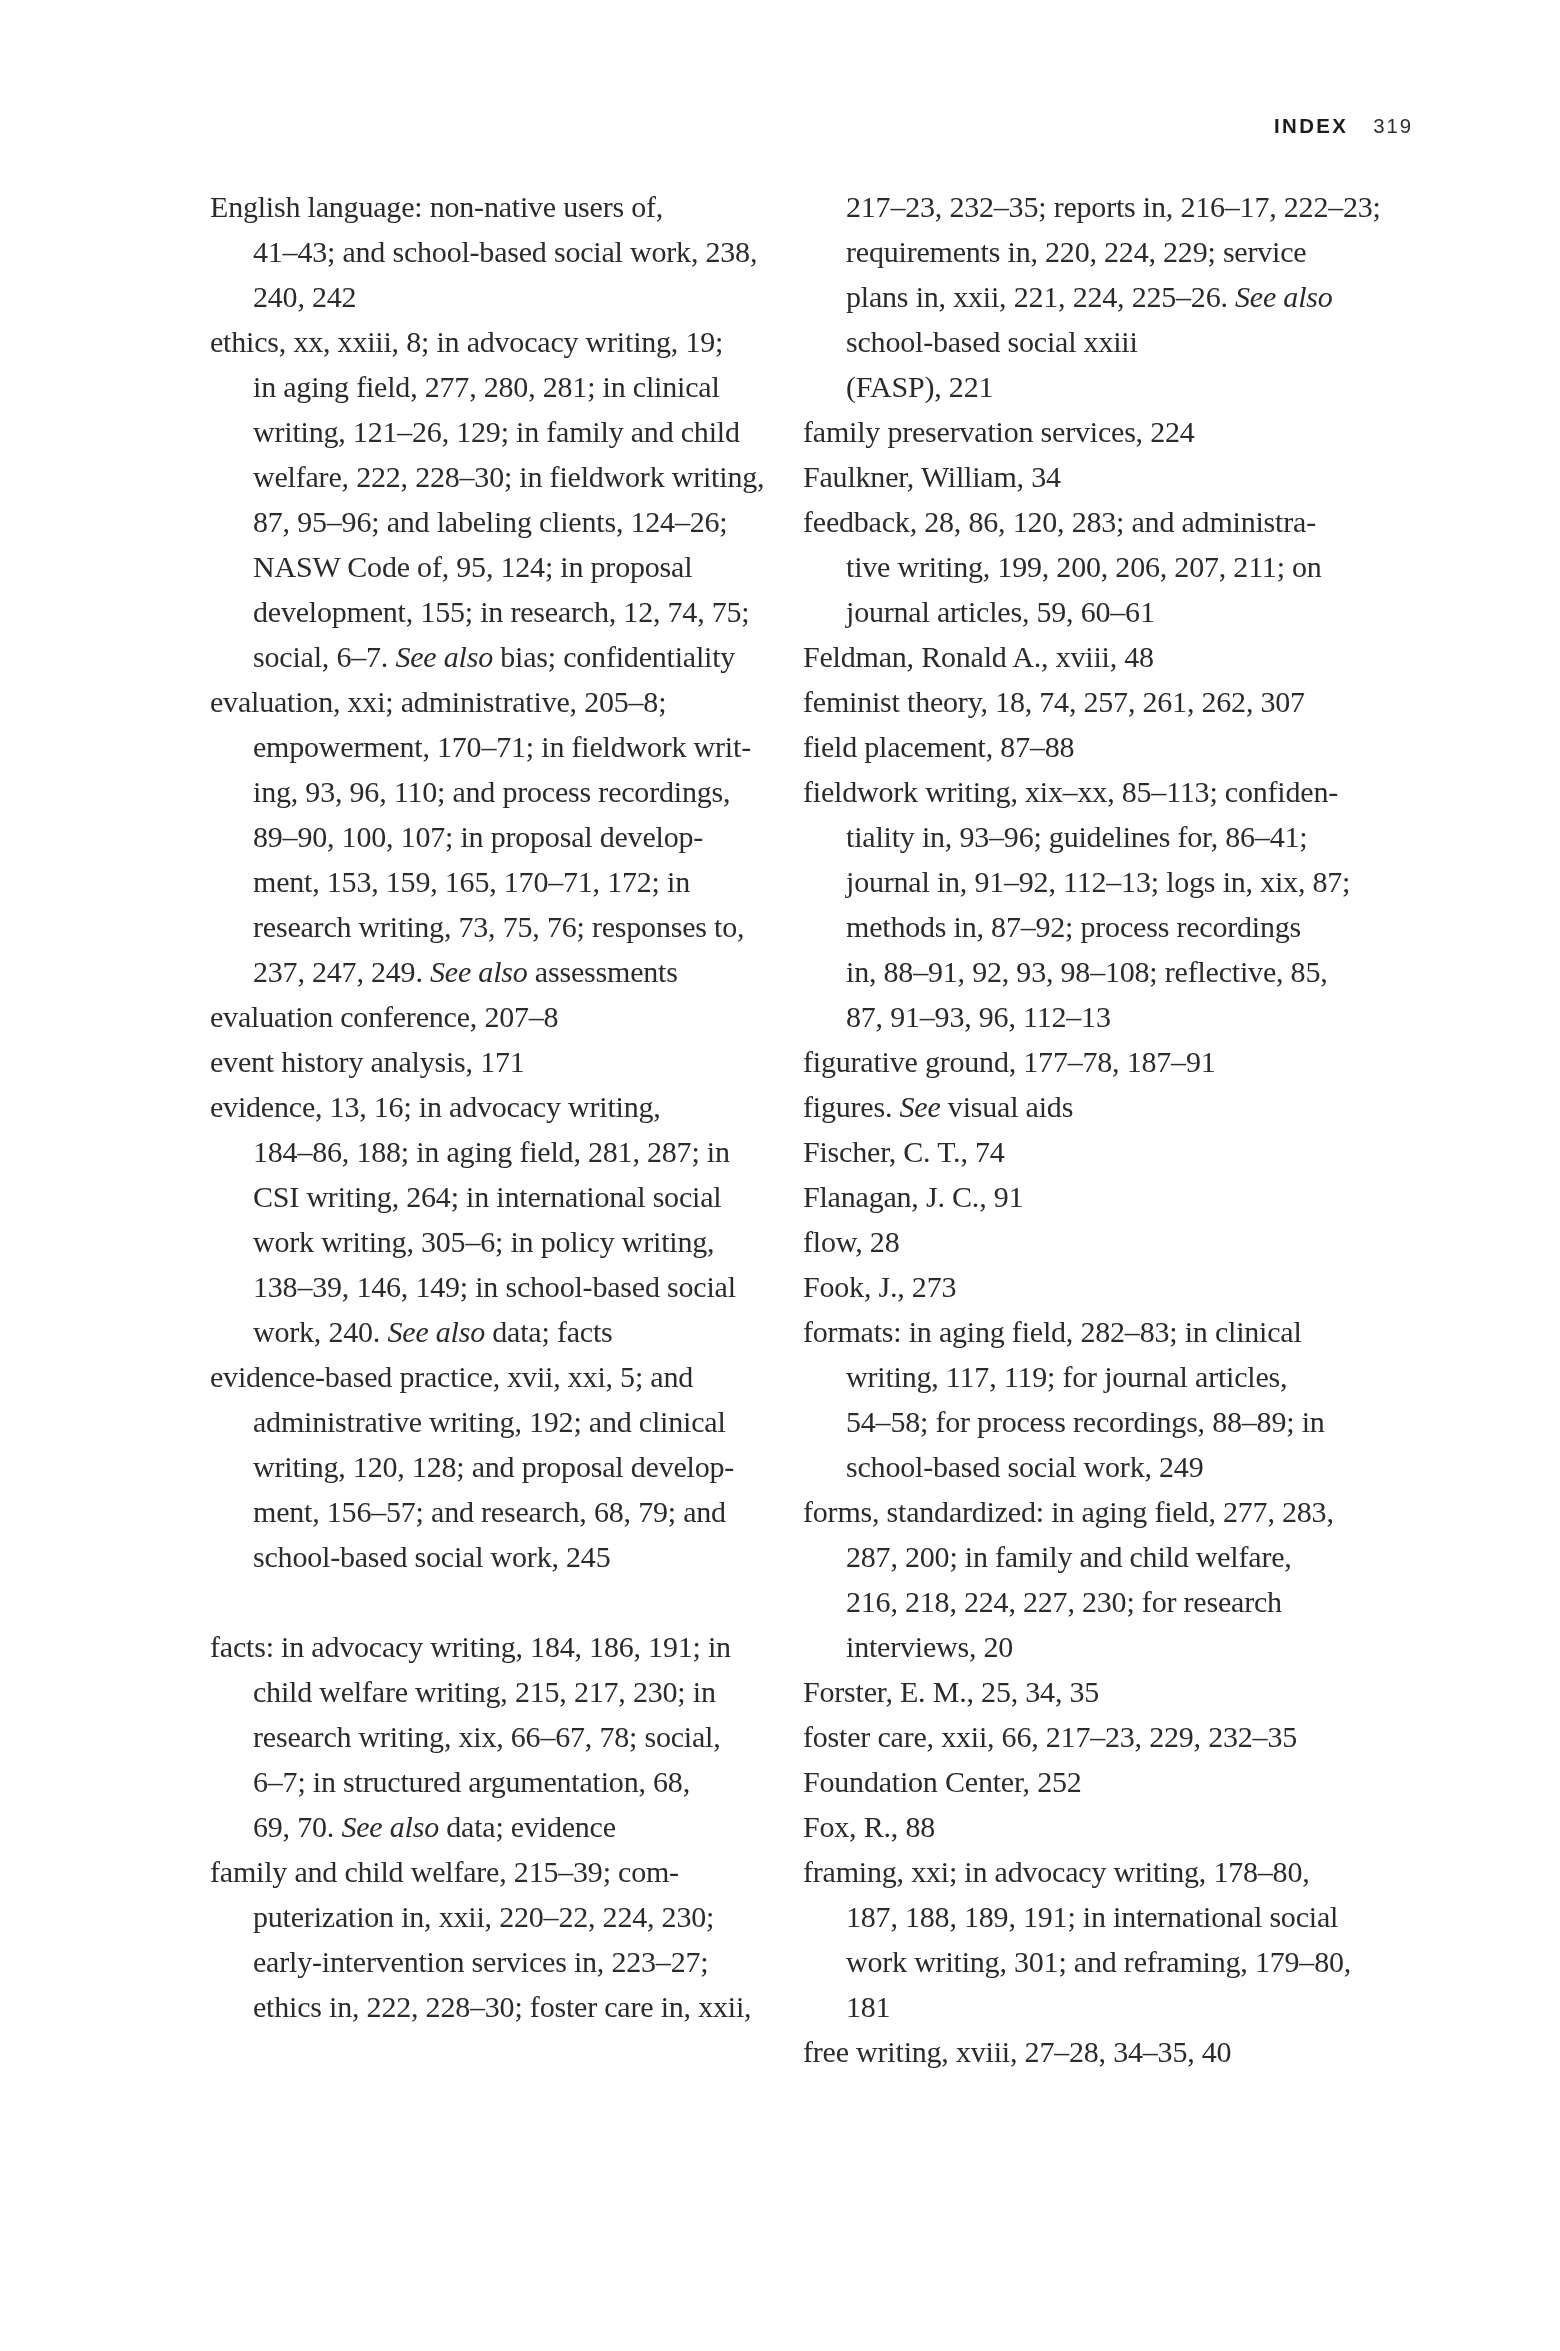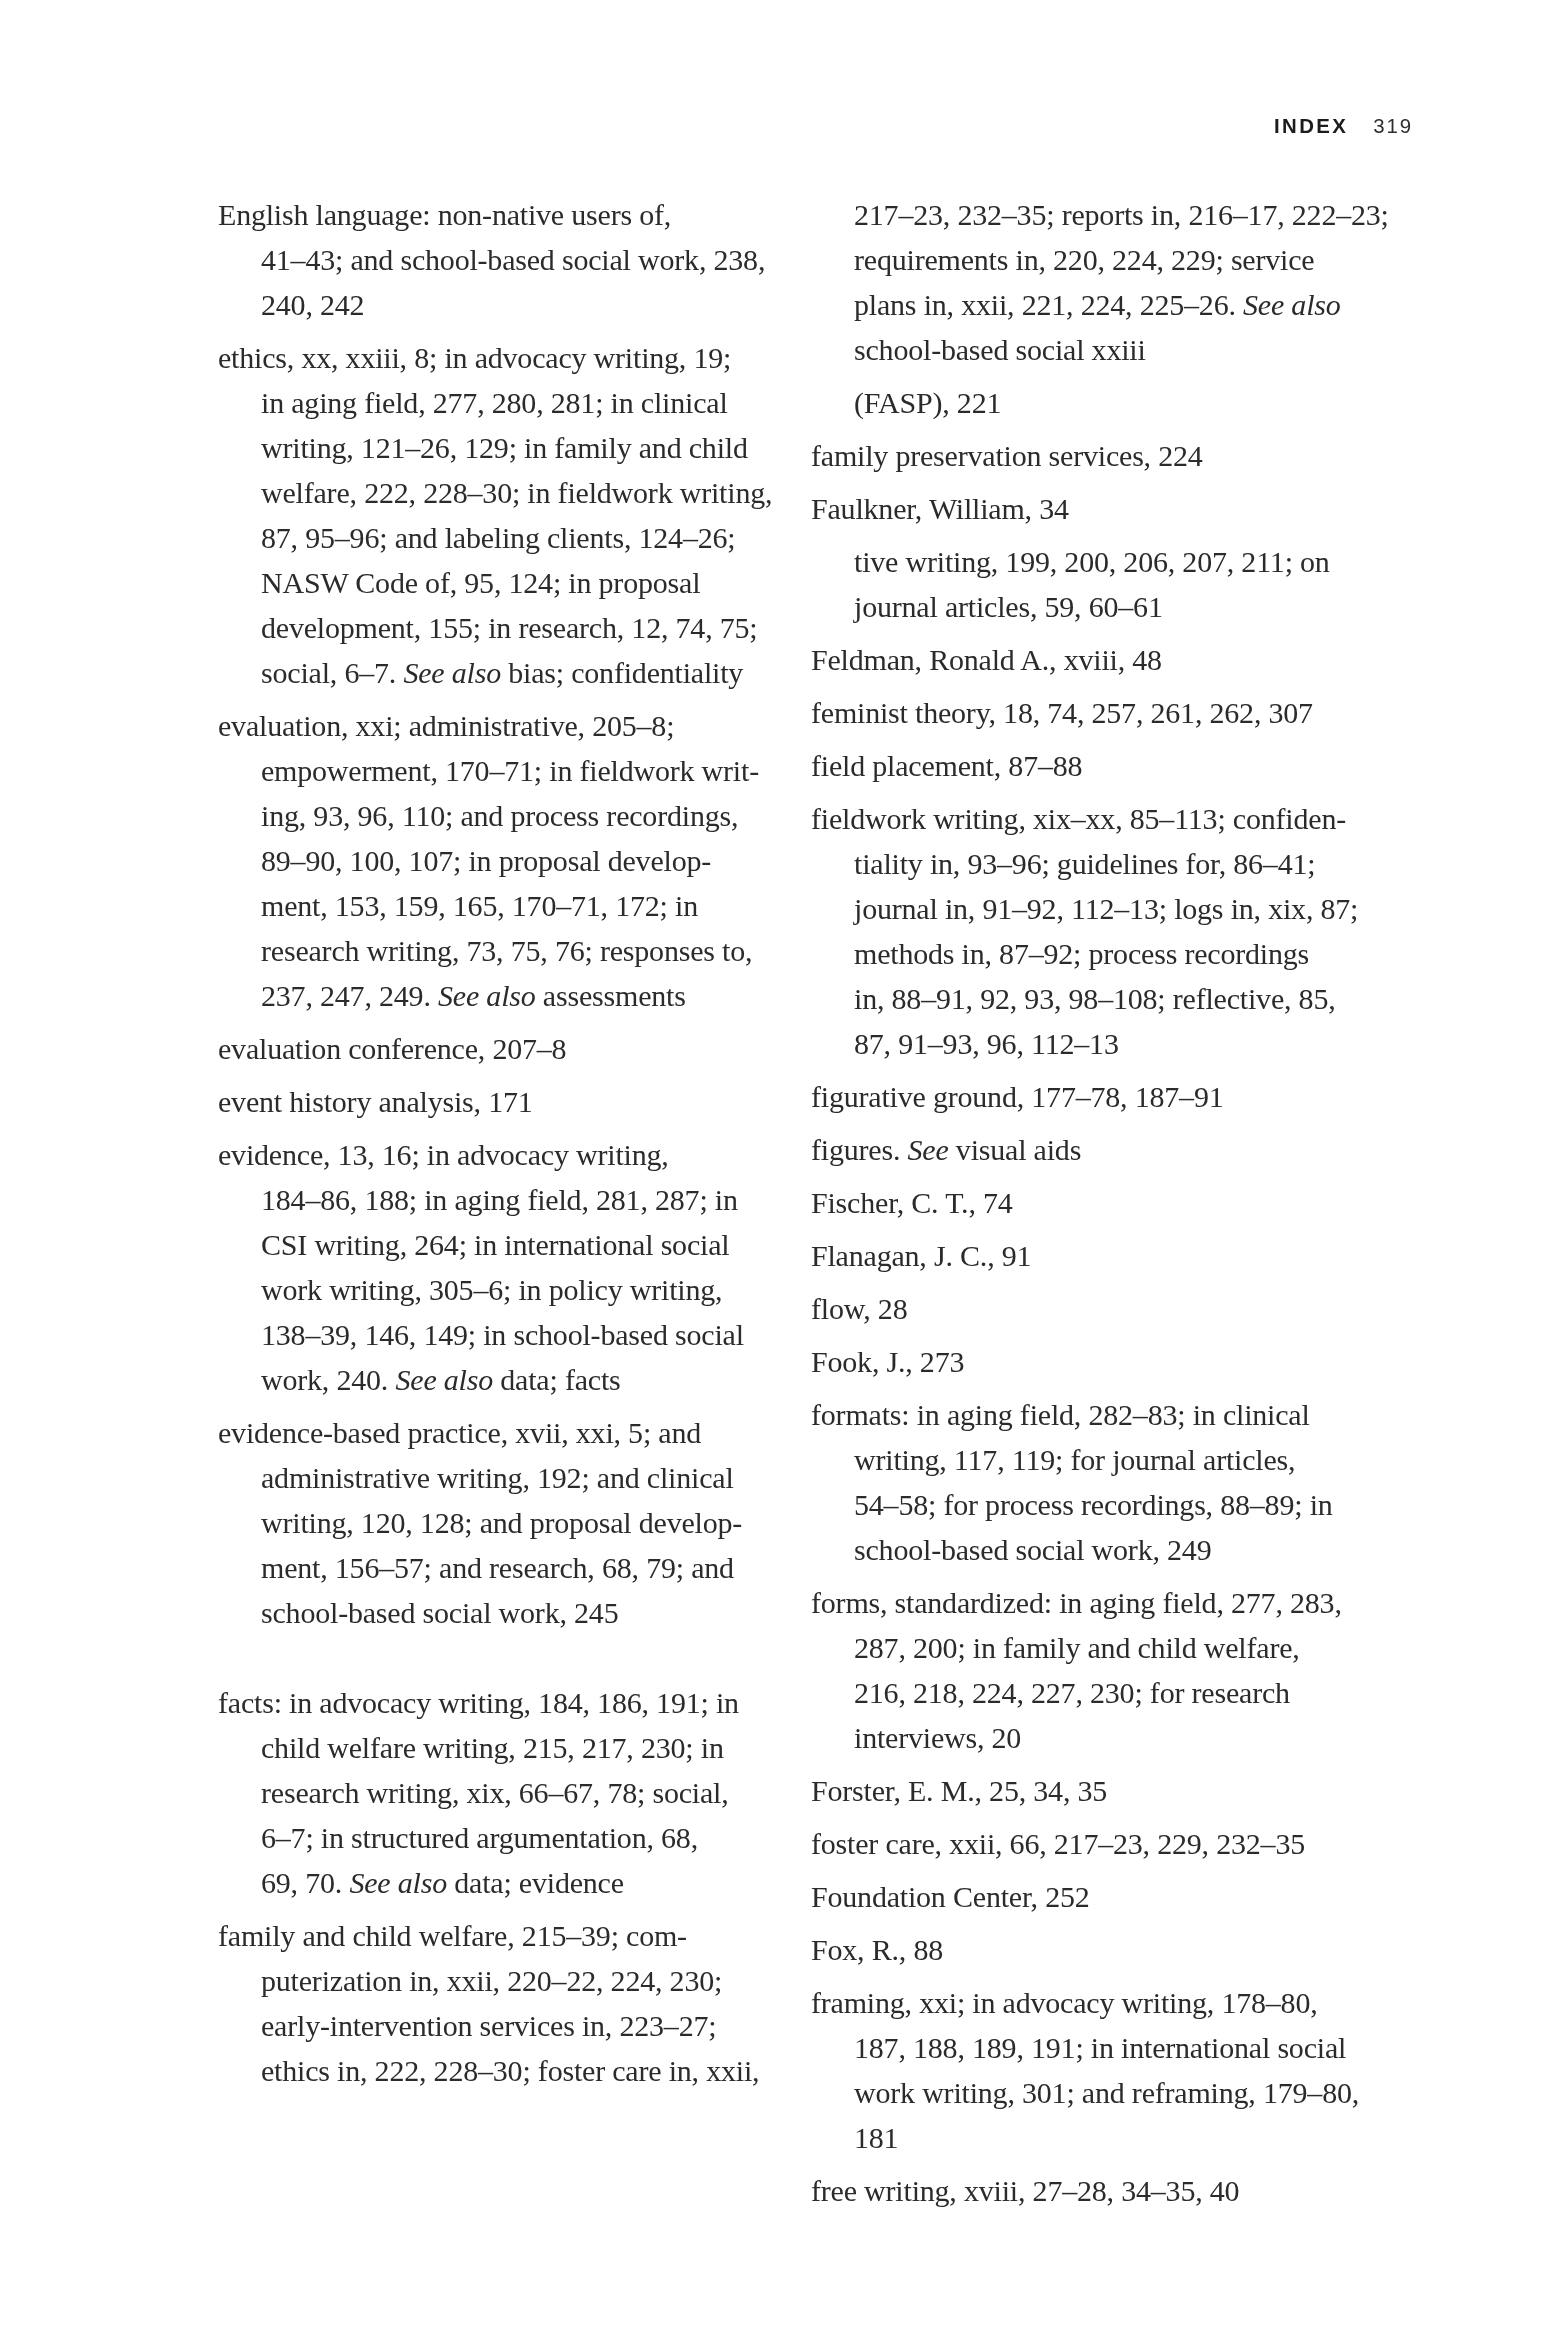--- a/index.html
+++ b/index.html
@@ -39,21 +39,21 @@
   }
   .col {
     position: absolute;
     top: 184px;
     font-size: 30px;
     line-height: 45px;
     letter-spacing: -0.2px;
   }
   .col-left  { left: 210px; width: 594px; }
   .col-right { left: 803px; width: 609px; }
-  .entry { margin: 8px; }
+  .entry { margin: 0; }
   .entry.gap { margin-top: 45px; }
   .line { white-space: nowrap; }
   .line.indent { padding-left: 43px; }
   .it { font-style: italic; }
 </style>
 </head>
 <body>
 
 <div class="page">
   <div class="running-head">
@@ -129,20 +129,21 @@
       <div class="entry">
         <div class="line indent"><span>(FASP), 221</span></div>
       </div>
       <div class="entry">
         <div class="line"><span>family preservation services, 224</span></div>
       </div>
       <div class="entry">
         <div class="line"><span>Faulkner, William, 34</span></div>
       </div>
       <div class="entry">
+        <div class="line"><span>feedback, 28, 86, 120, 283; and administra-</span></div>
         <div class="line indent"><span>tive writing, 199, 200, 206, 207, 211; on</span></div>
         <div class="line indent"><span>journal articles, 59, 60–61</span></div>
       </div>
       <div class="entry">
         <div class="line"><span>Feldman, Ronald A., xviii, 48</span></div>
       </div>
       <div class="entry">
         <div class="line"><span>feminist theory, 18, 74, 257, 261, 262, 307</span></div>
       </div>
       <div class="entry">

